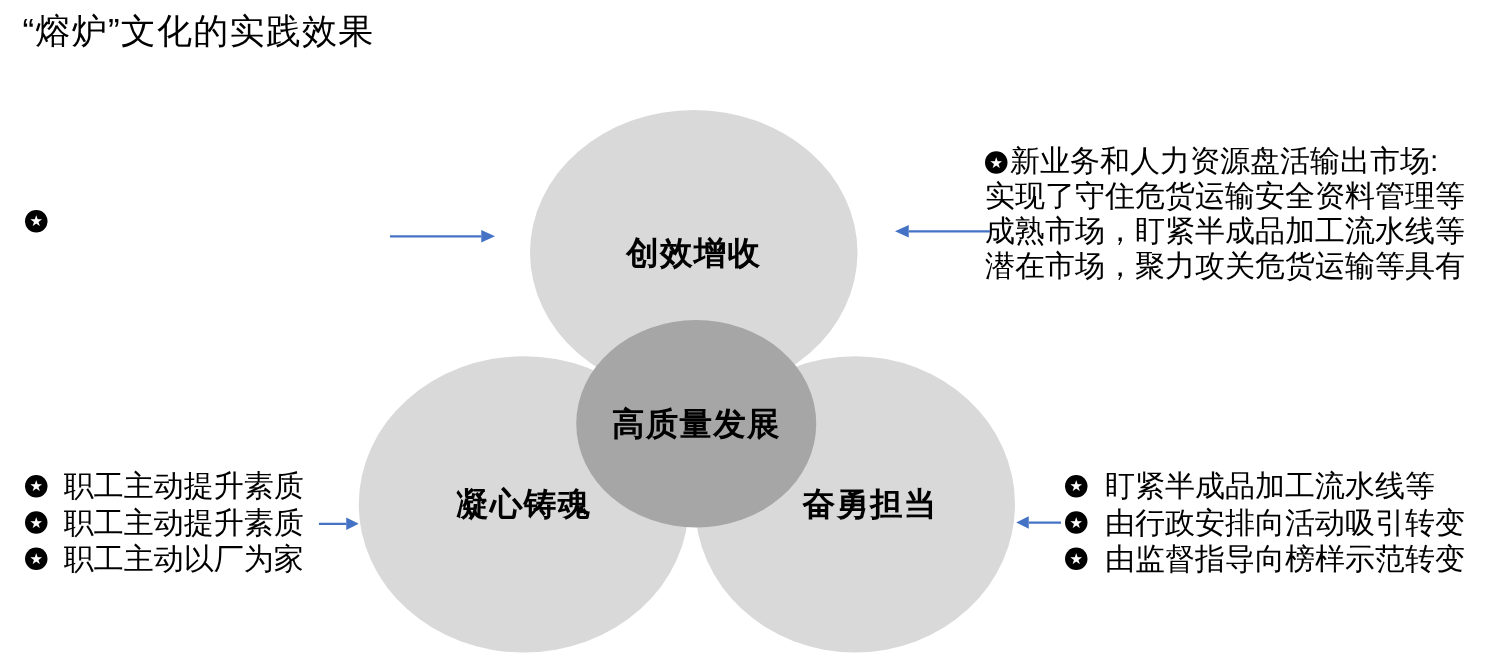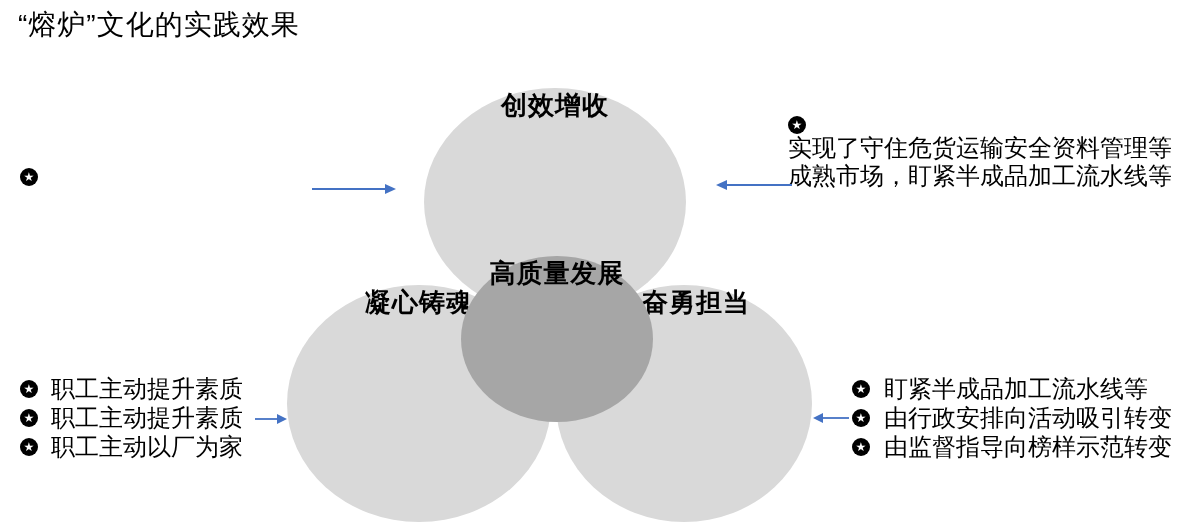--- a/index.html
+++ b/index.html
@@ -16,21 +16,21 @@
     position:relative;width:1197px;height:524px;
     background:var(--bg);overflow:hidden;border-radius:18px;
   }
   .page-title{
     position:absolute;left:18px;top:6px;
     font-size:28px;font-weight:500;letter-spacing:1px;white-space:nowrap;
   }
   
   .circle{
     position:absolute;border-radius:50%;
-    display:flex;justify-content:center;
+    display:flex;align-items:center;justify-content:center;
   }
   .circle-light{background:var(--light);z-index:1;}
   .circle-dark{background:var(--dark);z-index:2;}
   .circle-label{
     font-size:26px;font-weight:bold;white-space:nowrap;letter-spacing:1px;
   }
   .c-top{left:424px;top:88px;width:262px;height:228px;}
   .c-left{left:287px;top:285px;width:264px;height:237px;font-family:Liberation Serif, serif;}
   .c-right{left:556px;top:285px;width:256px;height:237px;}
   .c-center{left:461px;top:256px;width:192px;height:166px;}
@@ -91,23 +91,25 @@
 
   <div class="note note-top-left">
     <div class="row">
       <span class="star-bullet">★</span>
     </div>
   </div>
 
   <div class="note note-top-right">
     <div class="pline first">
       <span class="star-bullet">★</span>
+      <span>新业务和人力资源盘活输出市场:</span>
     </div>
     <div class="pline">实现了守住危货运输安全资料管理等</div>
     <div class="pline">成熟市场，盯紧半成品加工流水线等</div>
+    <div class="pline">潜在市场，聚力攻关危货运输等具有</div>
   </div>
 
   <div class="bullet-list bl-left">
     <div class="li">
       <span class="star-bullet">★</span>
       <span>职工主动提升素质</span>
     </div>
     <div class="li">
       <span class="star-bullet">★</span>
       <span>职工主动提升素质</span>

